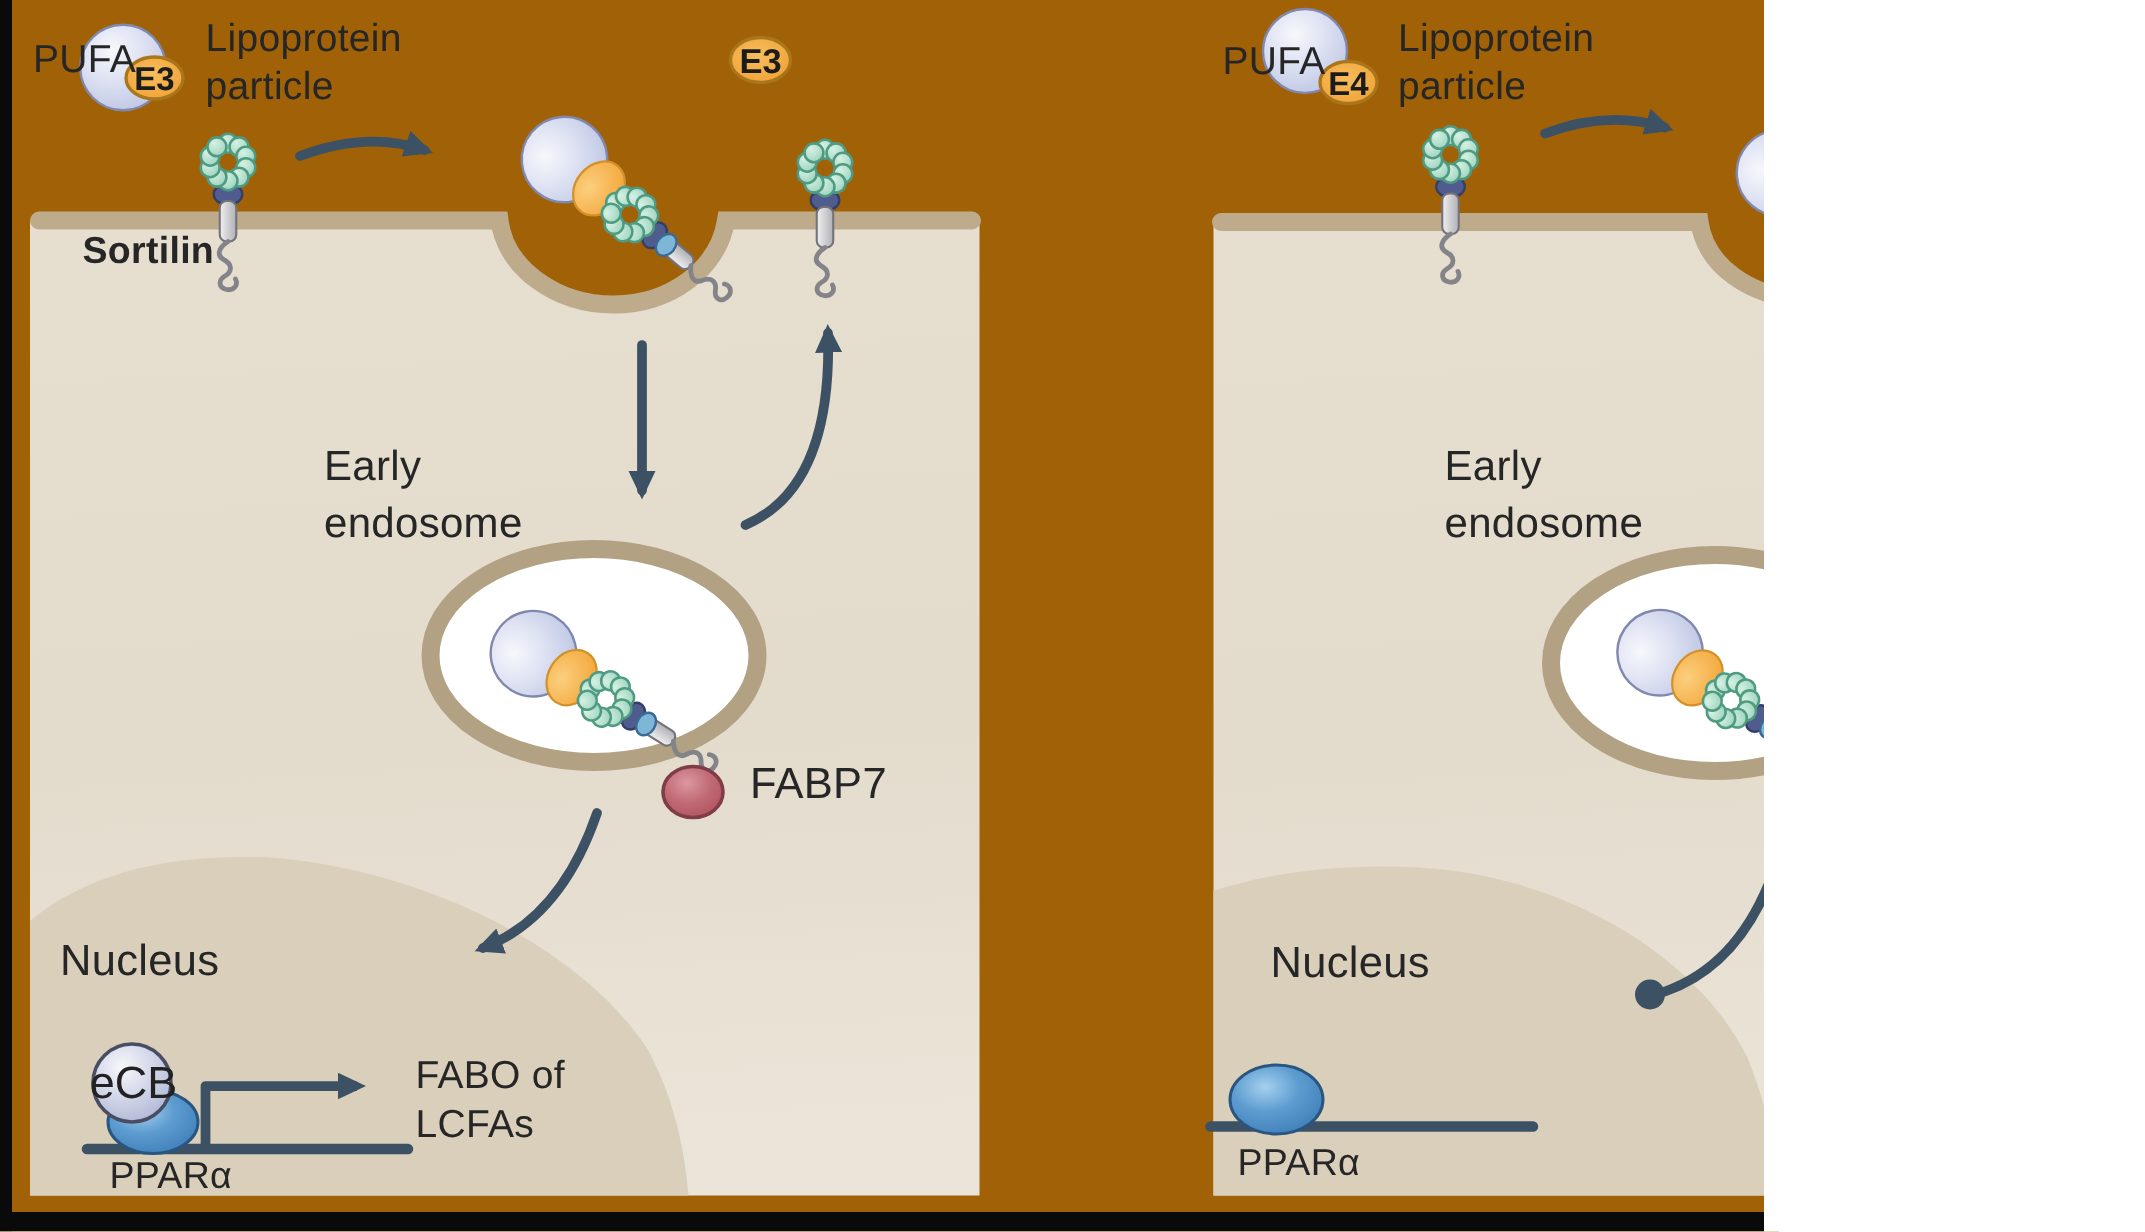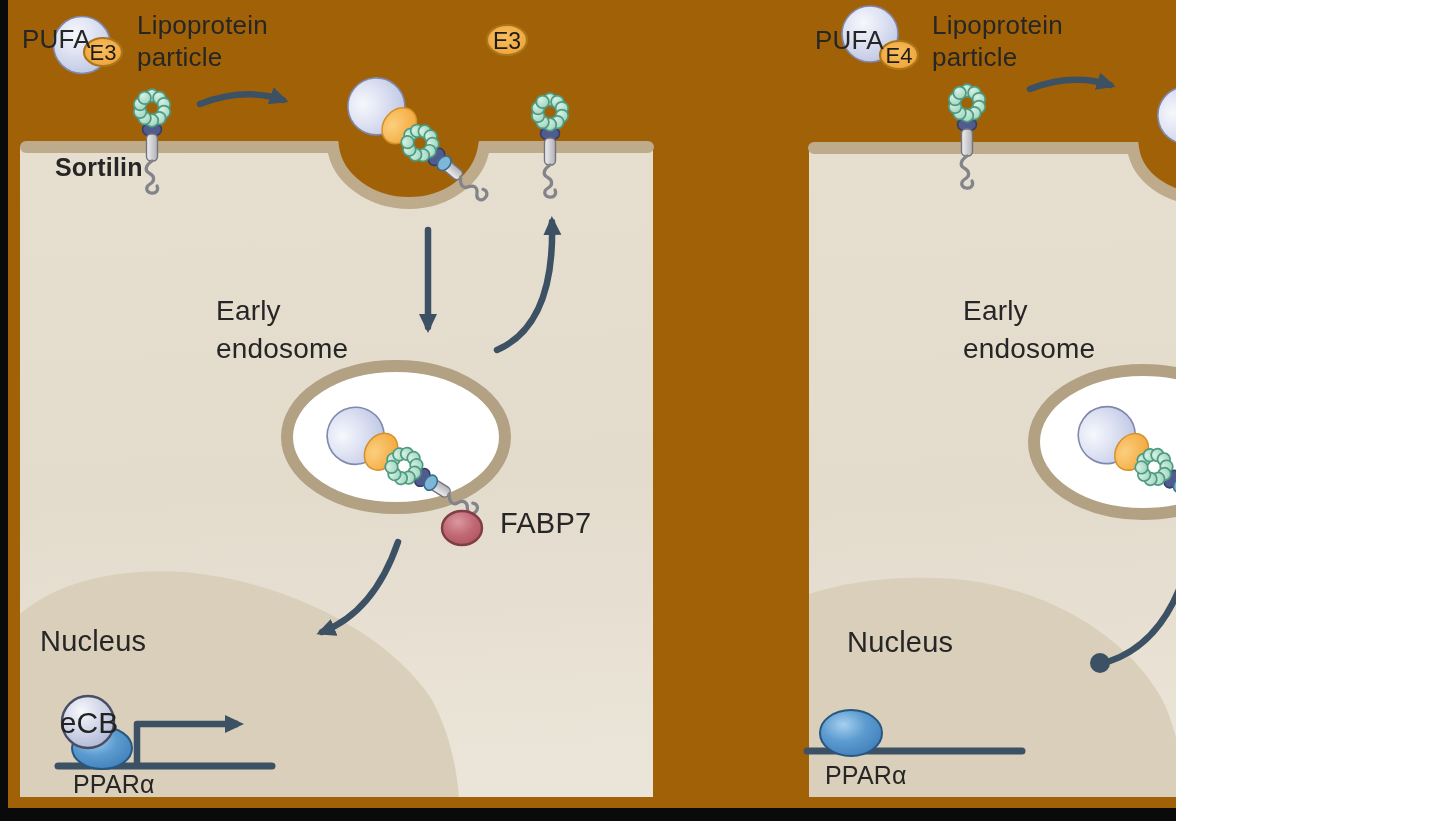--- a/index.html
+++ b/index.html
@@ -16,21 +16,21 @@
     color:#262626;
     font-family:"Liberation Sans", sans-serif;
     white-space:pre-line;
     line-height:1.22;
     letter-spacing:0.2px;
   }
   .badge-lbl{
     position:absolute;
     transform:translate(-50%,-50%);
     color:#1c1c1c;
-    font-weight:400;
+    font-weight:700;
     letter-spacing:0;
     white-space:nowrap;
   }
 </style>
 </head>
 <body>
 
 <div id="fig">
 <svg id="art" width="1430" height="821" viewBox="0 0 1430 821">
   <defs>
@@ -170,20 +170,21 @@
 
   <div class="lbl" style="left:22px;top:24px;font-size:26px;">PUFA</div>
   <div class="lbl" style="left:137px;top:10px;font-size:26px;width:150px;">Lipoprotein particle</div>
   <div class="badge-lbl" style="left:103px;top:53px;font-size:22px;">E3</div>
   <div class="lbl" style="left:55px;top:152px;font-size:25px;font-weight:bold;">Sortilin</div>
   <div class="badge-lbl" style="left:507px;top:41px;font-size:23px;">E3</div>
   <div class="lbl" style="left:216px;top:292px;font-size:28px;line-height:38px;width:175px;">Early endosome</div>
   <div class="lbl" style="left:500px;top:506px;font-size:29px;">FABP7</div>
   <div class="lbl" style="left:40px;top:624px;font-size:29px;">Nucleus</div>
   <div class="badge-lbl" style="left:89px;top:723px;font-size:30px;font-weight:400;color:#222;">eCB</div>
+  <div class="lbl" style="left:277px;top:700px;font-size:26px;line-height:33px;width:135px;">FABO of LCFAs</div>
   <div class="lbl" style="left:73px;top:769px;font-size:25px;">PPARα</div>
 
   <div class="lbl" style="left:815px;top:25px;font-size:26px;">PUFA</div>
   <div class="lbl" style="left:932px;top:10px;font-size:26px;width:150px;">Lipoprotein particle</div>
   <div class="badge-lbl" style="left:899px;top:56px;font-size:22px;text-align:center;">E4</div>
   <div class="lbl" style="left:963px;top:292px;font-size:28px;line-height:38px;width:175px;">Early endosome</div>
   <div class="lbl" style="left:847px;top:625px;font-size:29px;">Nucleus</div>
   <div class="lbl" style="left:825px;top:760px;font-size:25px;">PPARα</div>
 </div>
 

